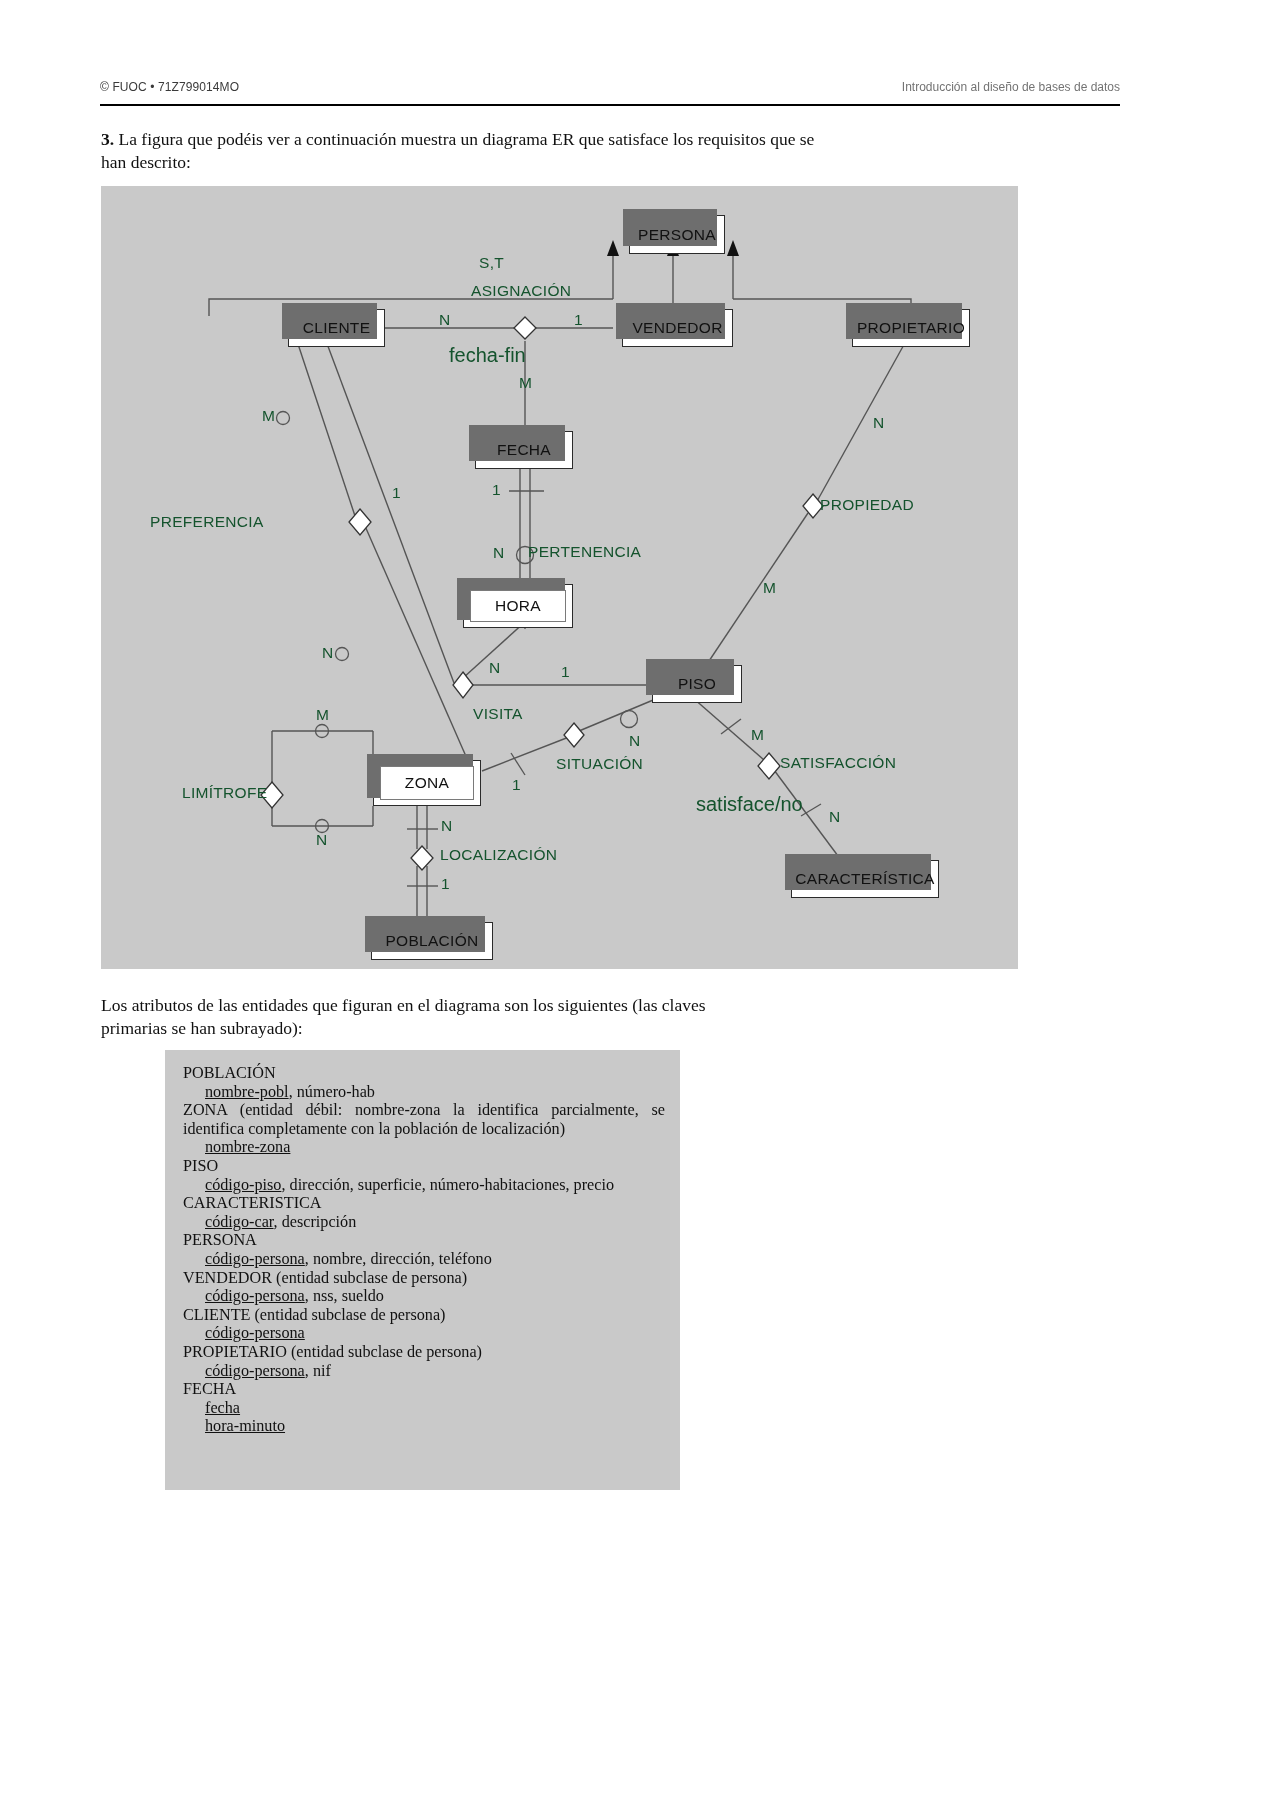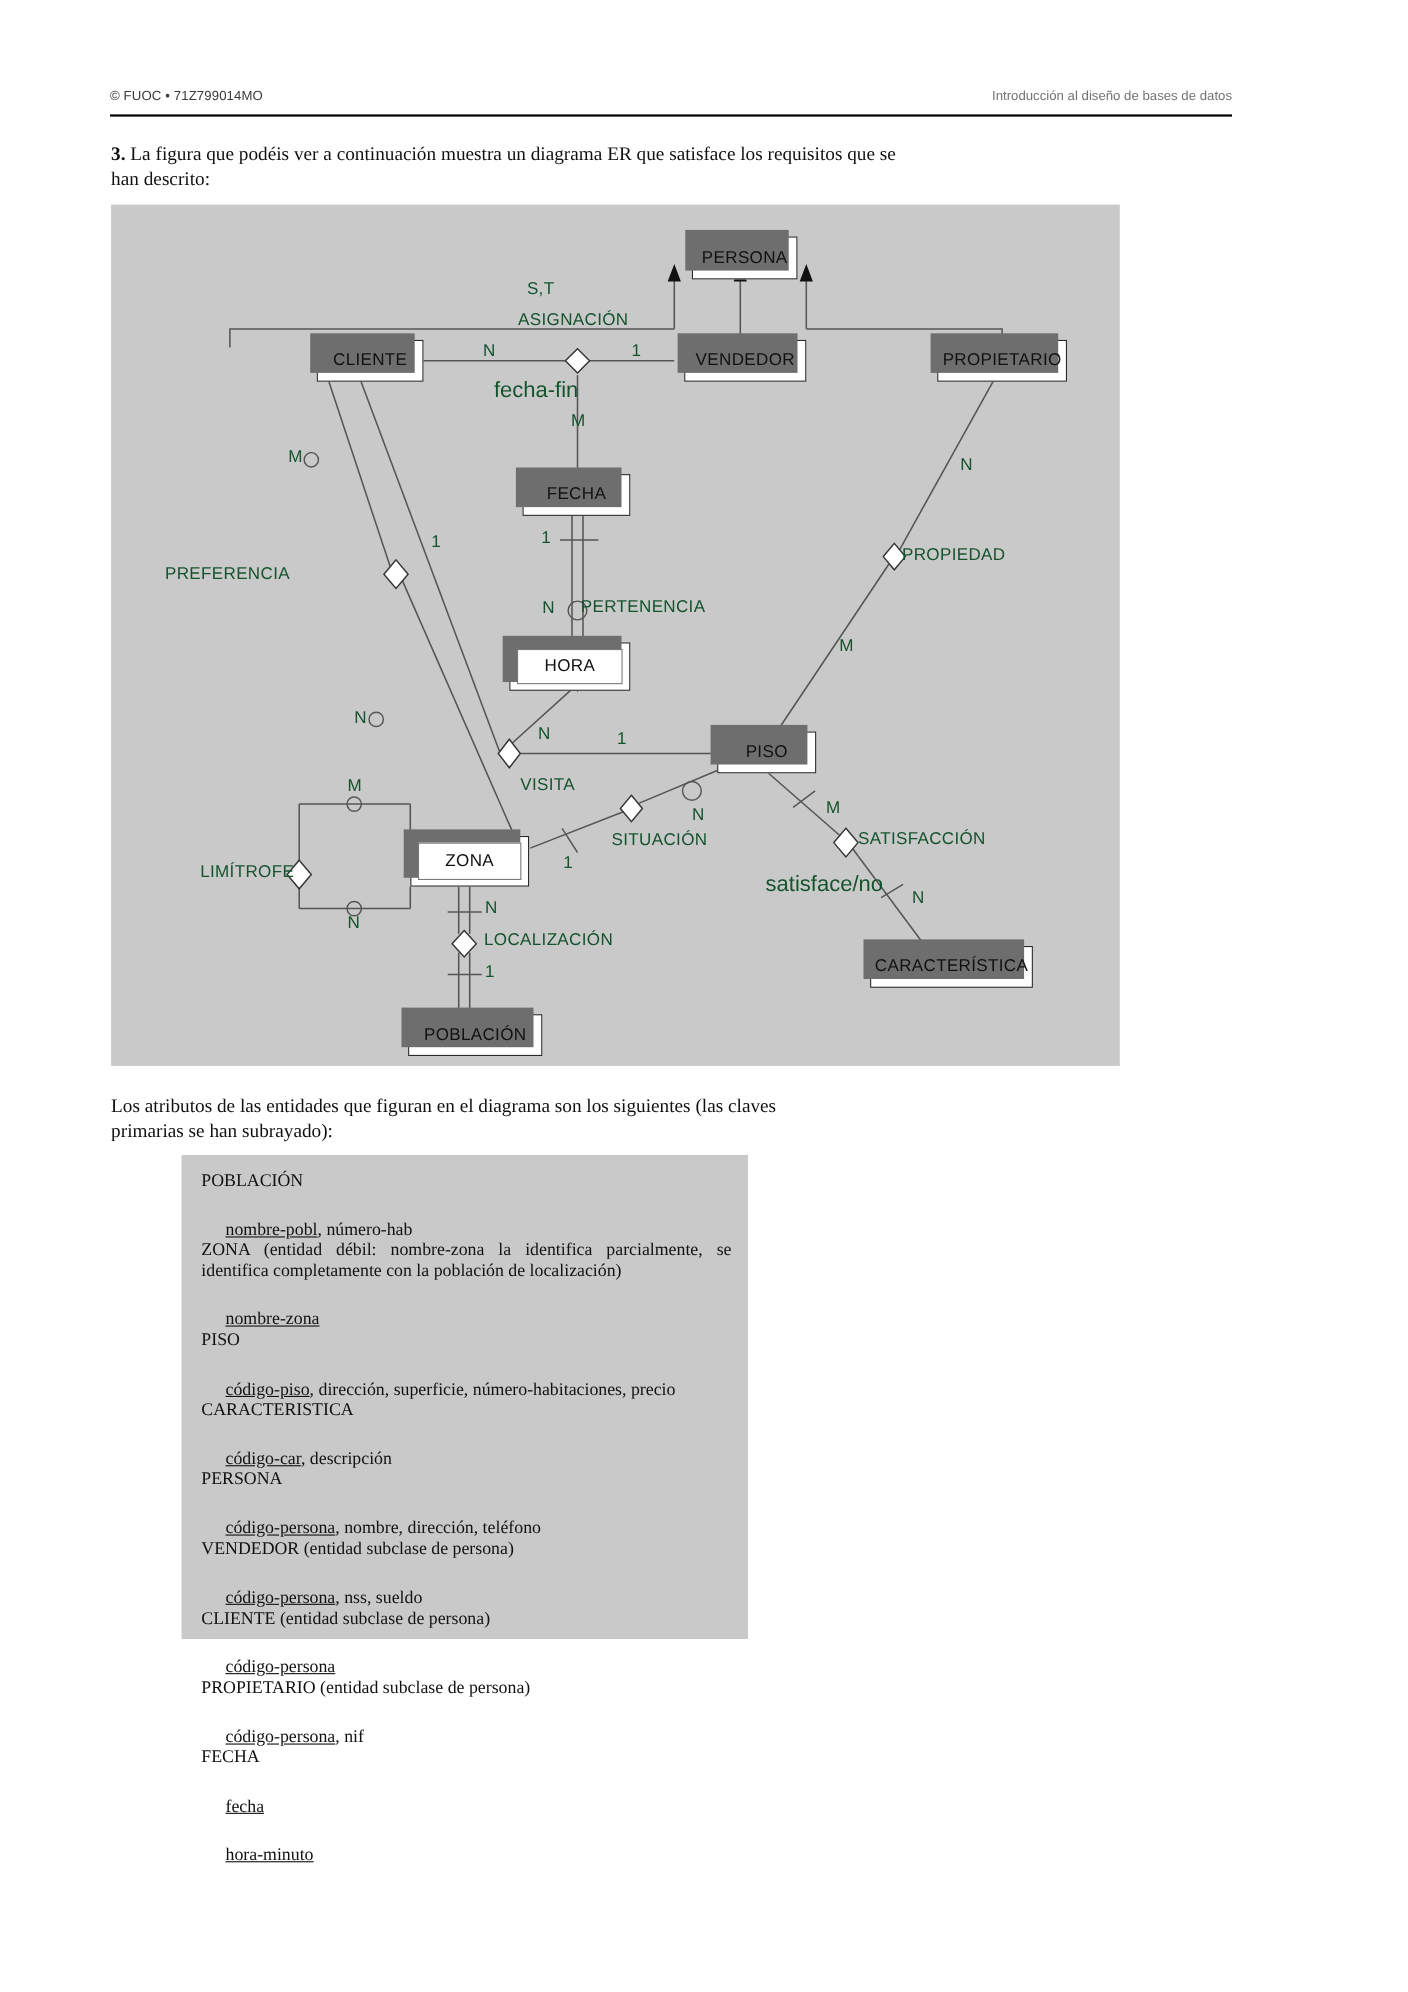--- a/index.html
+++ b/index.html
@@ -37,21 +37,21 @@
   .lbl{position:absolute;font-family:"Liberation Sans",sans-serif;color:#14532d;white-space:nowrap;z-index:6;}
   .lbl.rel{font-size:15.5px;letter-spacing:.3px;}
   .lbl.card{font-size:15.5px;}
   .lbl.attr{font-size:20px;}
 
   
   .attrbox{position:absolute;left:165px;top:1050px;width:515px;height:440px;background:#c9c9c9;}
   .attrlist{position:absolute;left:18px;top:14px;width:482px;font-family:"Liberation Serif",serif;font-size:16.2px;line-height:18.6px;color:#111;}
   .attrlist .ent-name{margin-top:0;}
   .attrlist .row{white-space:normal;}
-  .attrlist .ind1{padding-left:22px;margin-top:26px;}
+  .attrlist .ind1{padding-left:22px;}
   .attrlist u{text-decoration:underline;}
   .attrlist .just{text-align:justify;}
 </style>
 </head>
 <body>
 
 <div class="page">
 
   <div class="runhead">
     <div class="left">© FUOC • 71Z799014MO</div>

